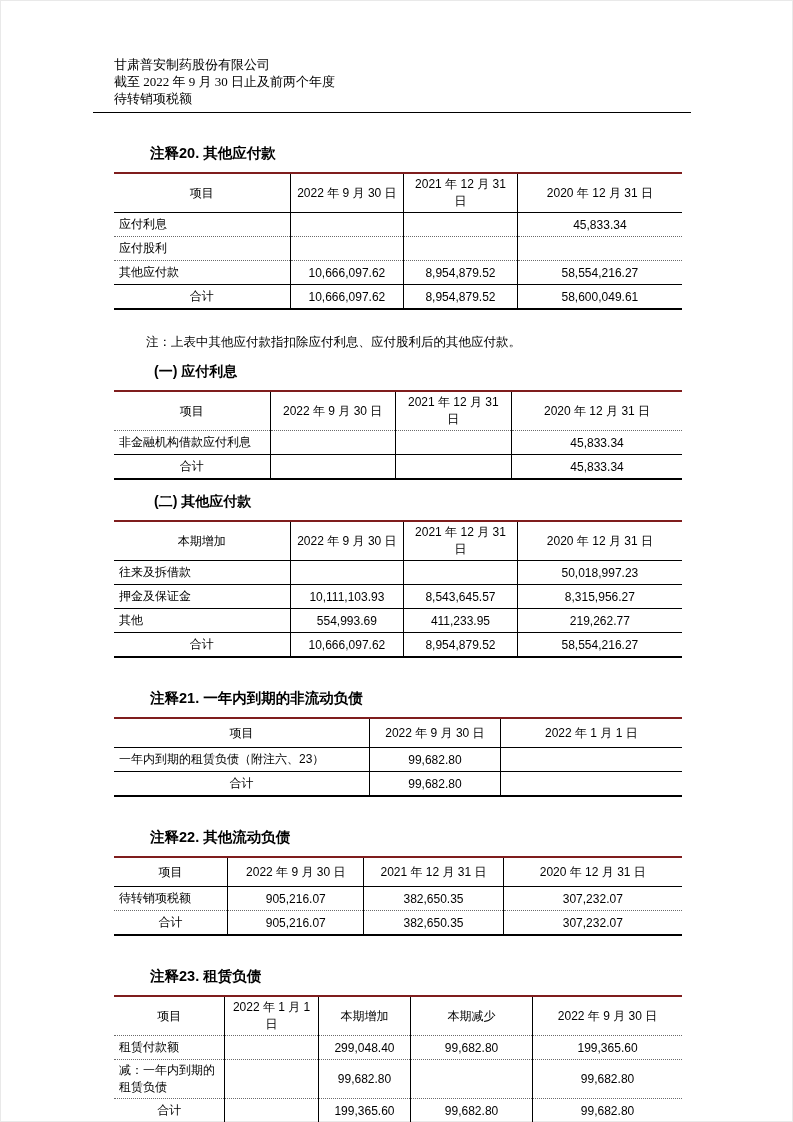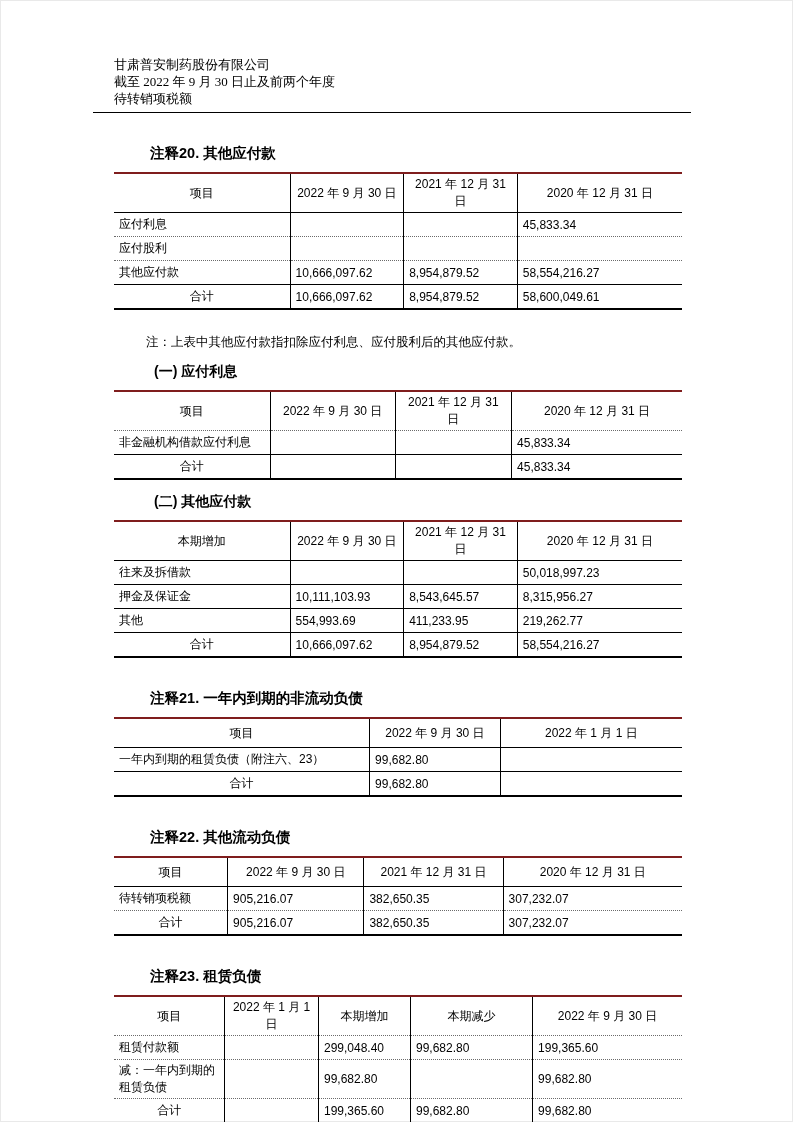--- a/index.html
+++ b/index.html
@@ -32,21 +32,21 @@
     border-collapse:collapse;width:568px;table-layout:fixed;
     font-family:"Liberation Sans","DejaVu Sans",sans-serif;
     font-size:12px;margin-top:11px;
     border-top:2px solid #7f1d1d;border-bottom:2px solid #000;
   }
   th,td{border-left:1px solid #000;padding:2px 5px;overflow:hidden;}
   th:first-child,td:first-child{border-left:none;}
   th{font-weight:normal;text-align:center;height:24px;}
   td{height:19px;}
   td.lbl{text-align:left;}
-  td.num{text-align:left;}
+  td.num{text-align:center;}
   td.ctr{text-align:center;}
   tr.bs>th,tr.bs>td{border-bottom:1px solid #000;}
   tr.bd>th,tr.bd>td{border-bottom:1px dotted #6a6a6a;}
 </style>
 </head>
 <body>
 
 <div class="page">
 <div class="content">
 

